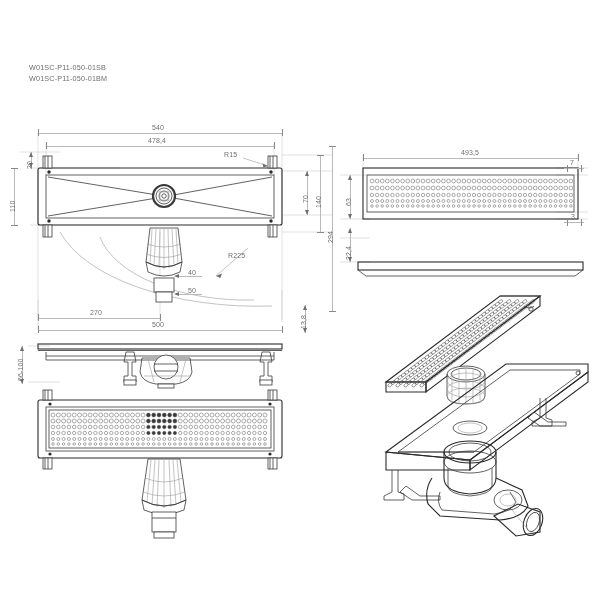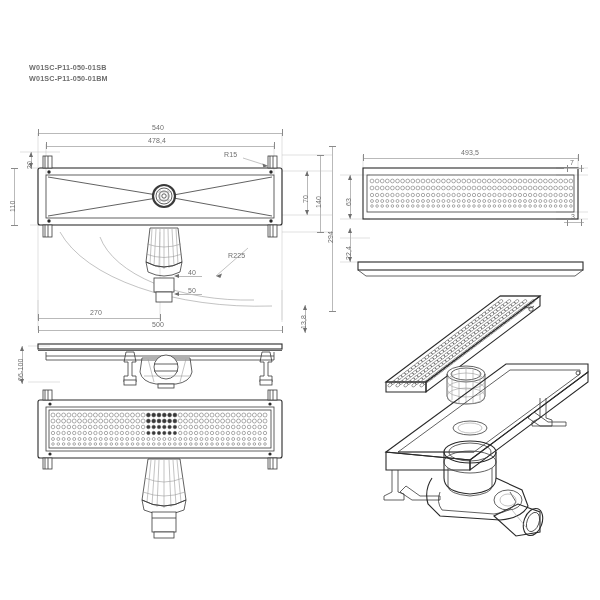--- a/index.html
+++ b/index.html
@@ -1,19 +1,19 @@
 <!DOCTYPE html>
 <html><head>
 <meta charset="utf-8">
 <style>
   html,body{margin:0;padding:0;background:#ffffff;}
   body{width:600px;height:600px;overflow:hidden;font-family:"Liberation Sans",sans-serif;}
   #sheet{position:relative;width:600px;height:600px;background:#fff;}
 
-  .code-block{position:absolute;left:29px;top:62px;line-height:11px;font-weight:bold;}
+  .code-block{position:absolute;left:29px;top:62px;line-height:11px;}
   .code-line{font-size:7.2px;color:#6d6d6d;letter-spacing:.18px;white-space:nowrap;}
 
   
   .dim{position:absolute;font-size:7px;color:#6f6f6f;white-space:nowrap;letter-spacing:.1px;}
   .dim.v{transform-origin:0 0;transform:rotate(-90deg);}
 
   
   .ln{position:absolute;background:#b9b9b9;}
   .ln.h{height:1px;}
   .ln.v{width:1px;}

